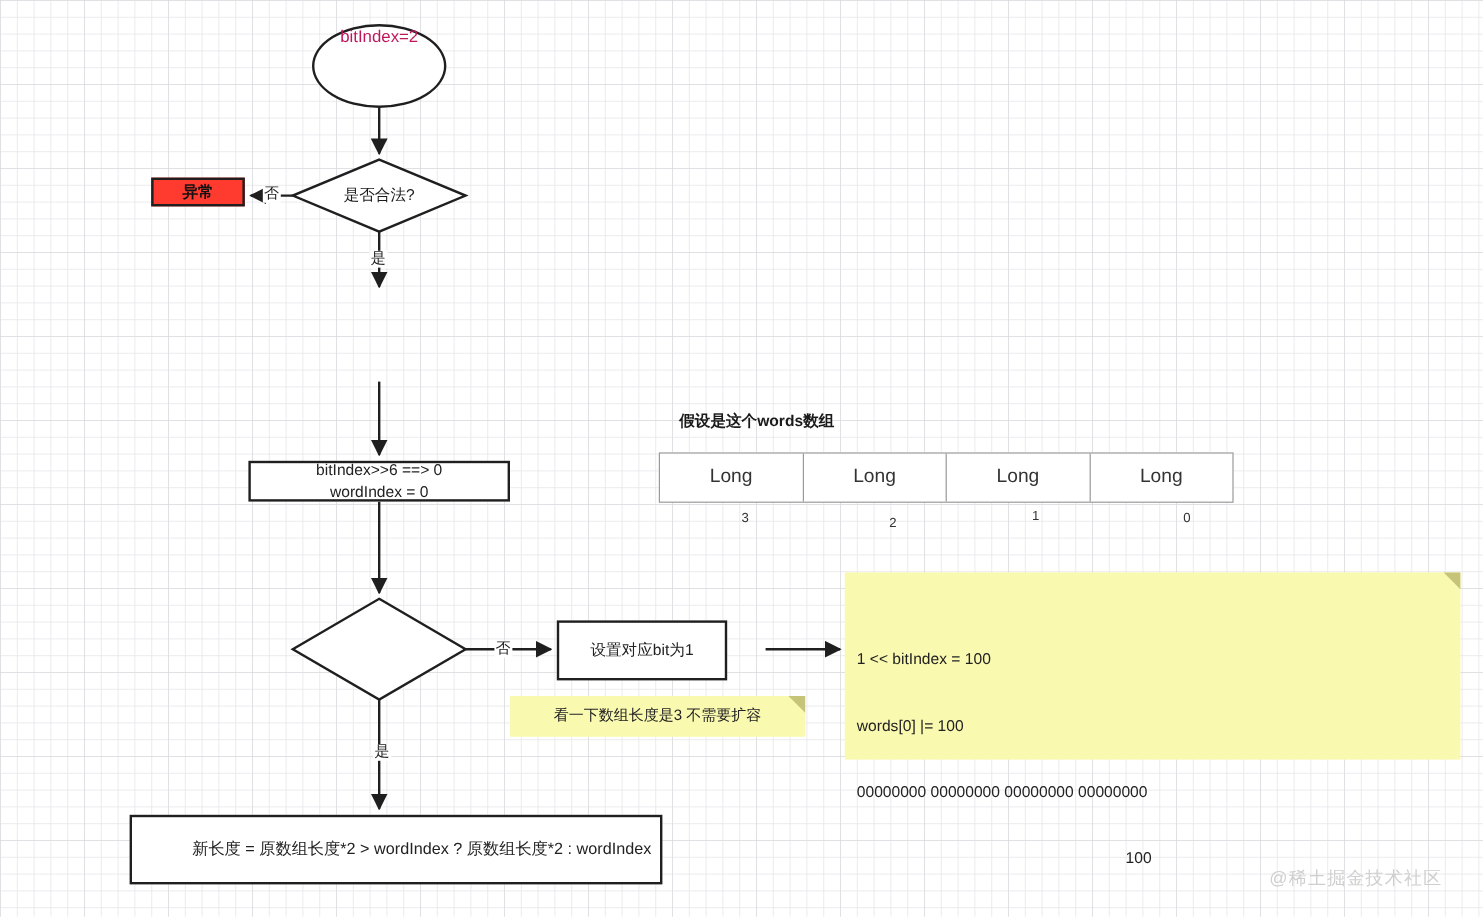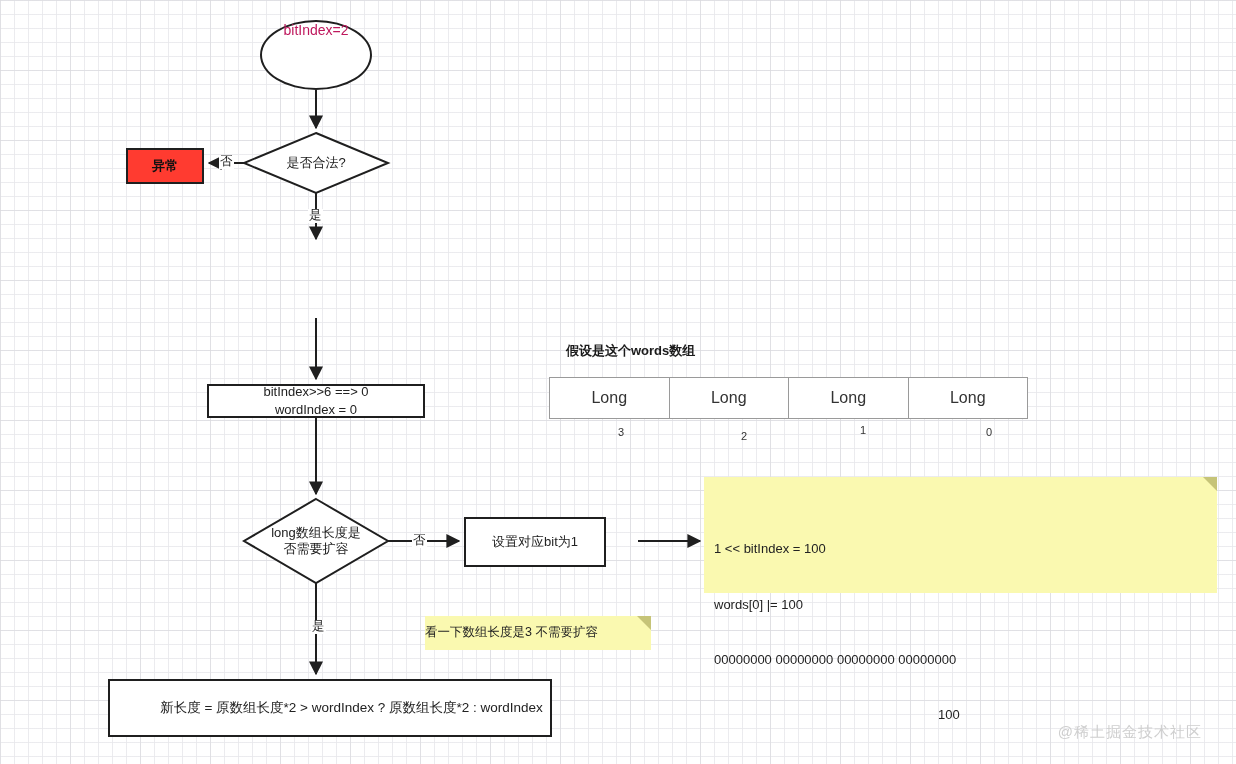--- a/index.html
+++ b/index.html
@@ -62,21 +62,21 @@
     position: absolute;
     border: 2px solid #1f1f1f;
     background: #ffffff;
     display: flex; align-items: center; justify-content: center;
     text-align: center;
     color: #222;
     white-space: pre-line;
     line-height: 1.35;
   }
   #exception-box {
-    left: 126px; top: 148px; width: 78px; height: 36px;
+    left: 126px; top: 148px; width: 78px; height: 24px;
     background: #ff3b30;
     border: 2px solid #1f1f1f;
     font-size: 13px;
     color: #111;
     font-weight: 600;
     text-align: center;
   }
   #find-index-box { left: 265px; top: 244px; width: 103px; height: 74px; font-size: 13px; }
   #wordindex-box  { left: 207px; top: 384px; width: 218px; height: 34px; font-size: 13px; }
   #setbit-box     { left: 464px; top: 517px; width: 142px; height: 50px; font-size: 13px; }
@@ -101,26 +101,26 @@
     white-space: pre;
   }
   .note .fold {
     position: absolute;
     right: 0; top: 0;
     width: 0; height: 0;
     border-left: 14px solid transparent;
     border-top: 14px solid #c6c478;
   }
   #note-small {
-    left: 425px; top: 580px; width: 226px; height: 34px;
+    left: 425px; top: 580px; width: 246px; height: 34px;
     font-size: 12.5px;
-    display: flex; align-items: center; justify-content: flex-start; margin-top: 36px;
+    display: flex; align-items: center; justify-content: center;
   }
   #note-big {
-    left: 704px; top: 477px; width: 513px; height: 116px;
+    left: 704px; top: 477px; width: 513px; height: 156px;
     font-size: 13px;
     padding: 8px 10px 20px 10px;
   }
   #note-big .nb-line { display: block; }
   #note-big .nb-indent { display: block; text-align: left; padding-left: 224px; }
 
   
   #words-title {
     position: absolute;
     left: 566px; top: 342px;
@@ -193,24 +193,20 @@
   </svg>
 
   <div class="node" id="start-node">
     <span>bitIndex=2</span>
   </div>
 
   <div class="diamond-wrap" style="left:244px; top:133px; width:144px; height:60px;">
     <div class="diamond-label">是否合法?</div>
   </div>
 
-  <div class="diamond-wrap" style="left:236px; top:499px; width:160px; height:84px;">
-    <div class="diamond-label">long数组长度是
-否需要扩容</div>
-  </div>
 
   <div class="rect-box" id="exception-box">
     <span>异常</span>
   </div>
 
 
   <div class="rect-box" id="wordindex-box">
     <span>bitIndex&gt;&gt;6  ==&gt; 0
 wordIndex = 0</span>
   </div>

